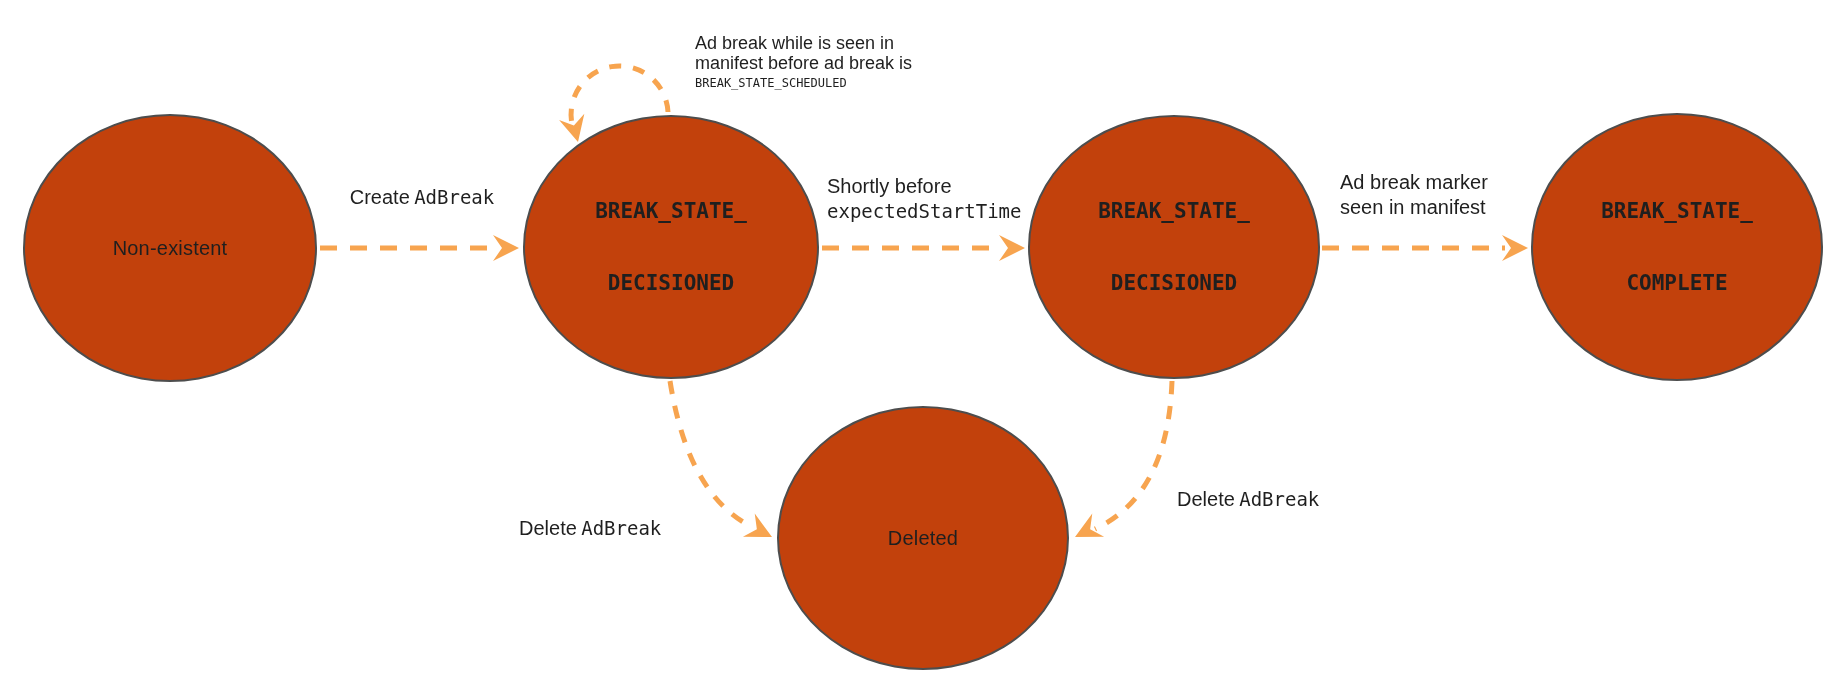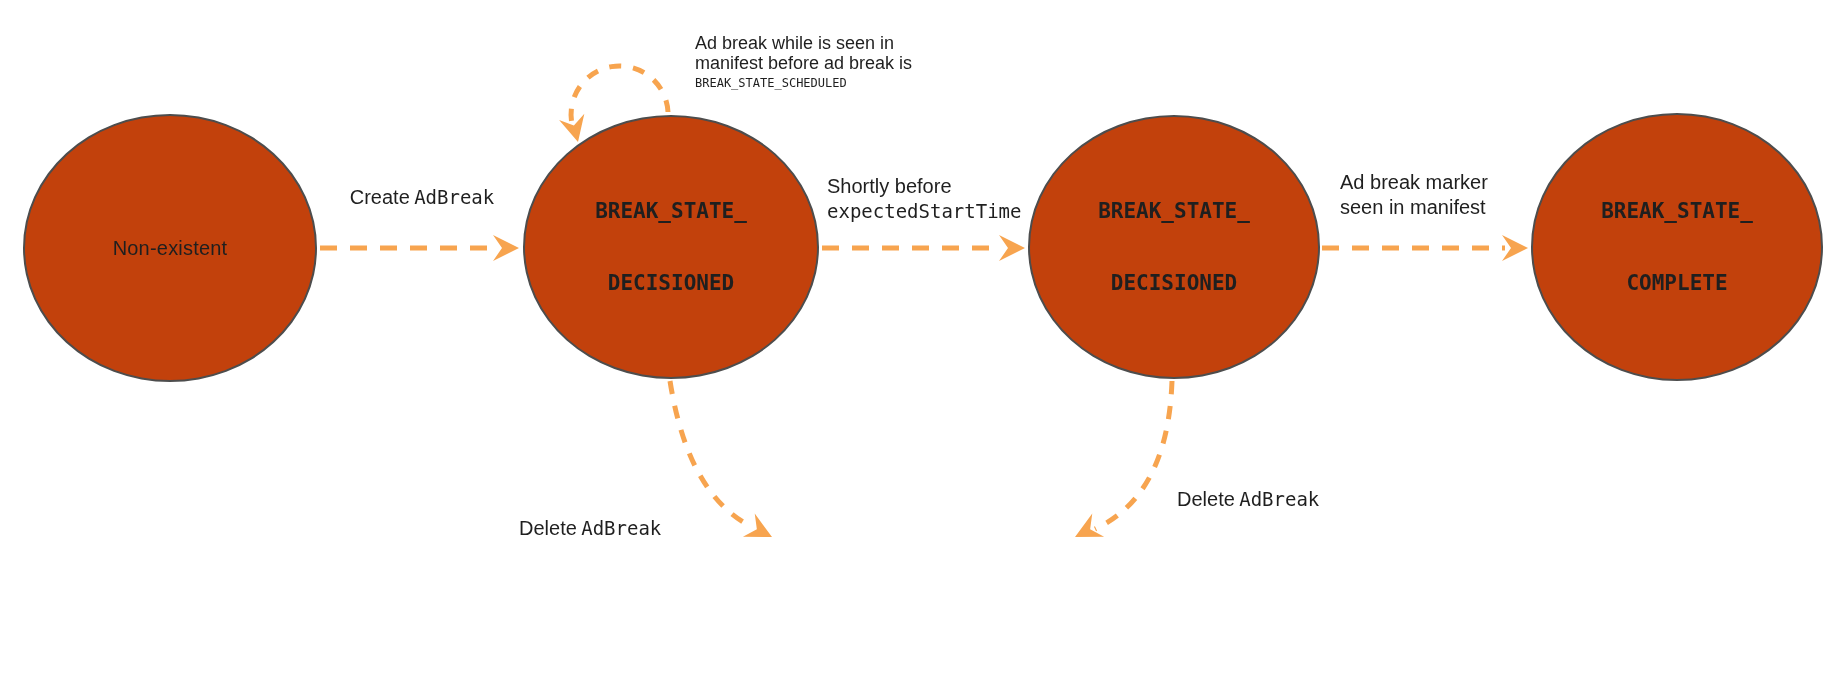--- a/index.html
+++ b/index.html
@@ -92,20 +92,23 @@
     </div>
   </div>
 
   <div class="state" style="left:1531px; top:113px; width:292px; height:268px;">
     <div class="state-label-mono">
       <div>BREAK_STATE_</div>
       <div>COMPLETE</div>
     </div>
   </div>
 
+  <div class="state" style="left:777px; top:406px; width:292px; height:264px;">
+    <div class="state-label-sans">Deleted</div>
+  </div>
 
   <svg class="arrows" viewBox="0 0 1844 687">
     <g stroke="#F7A44F" fill="#F7A44F">
 
       <path class="dash straight" d="M 320 248 H 496"></path>
       <path d="M 0 0 L -26 -13 L -17 0 L -26 13 Z" transform="translate(519,248)" stroke="none"></path>
 
       <path class="dash loop" d="M 668 112 A 48.5 48.5 0 1 0 573 128"></path>
       <path d="M 0 0 L -26 -13 L -17 0 L -26 13 Z" transform="translate(578,142) rotate(76)" stroke="none"></path>
 

